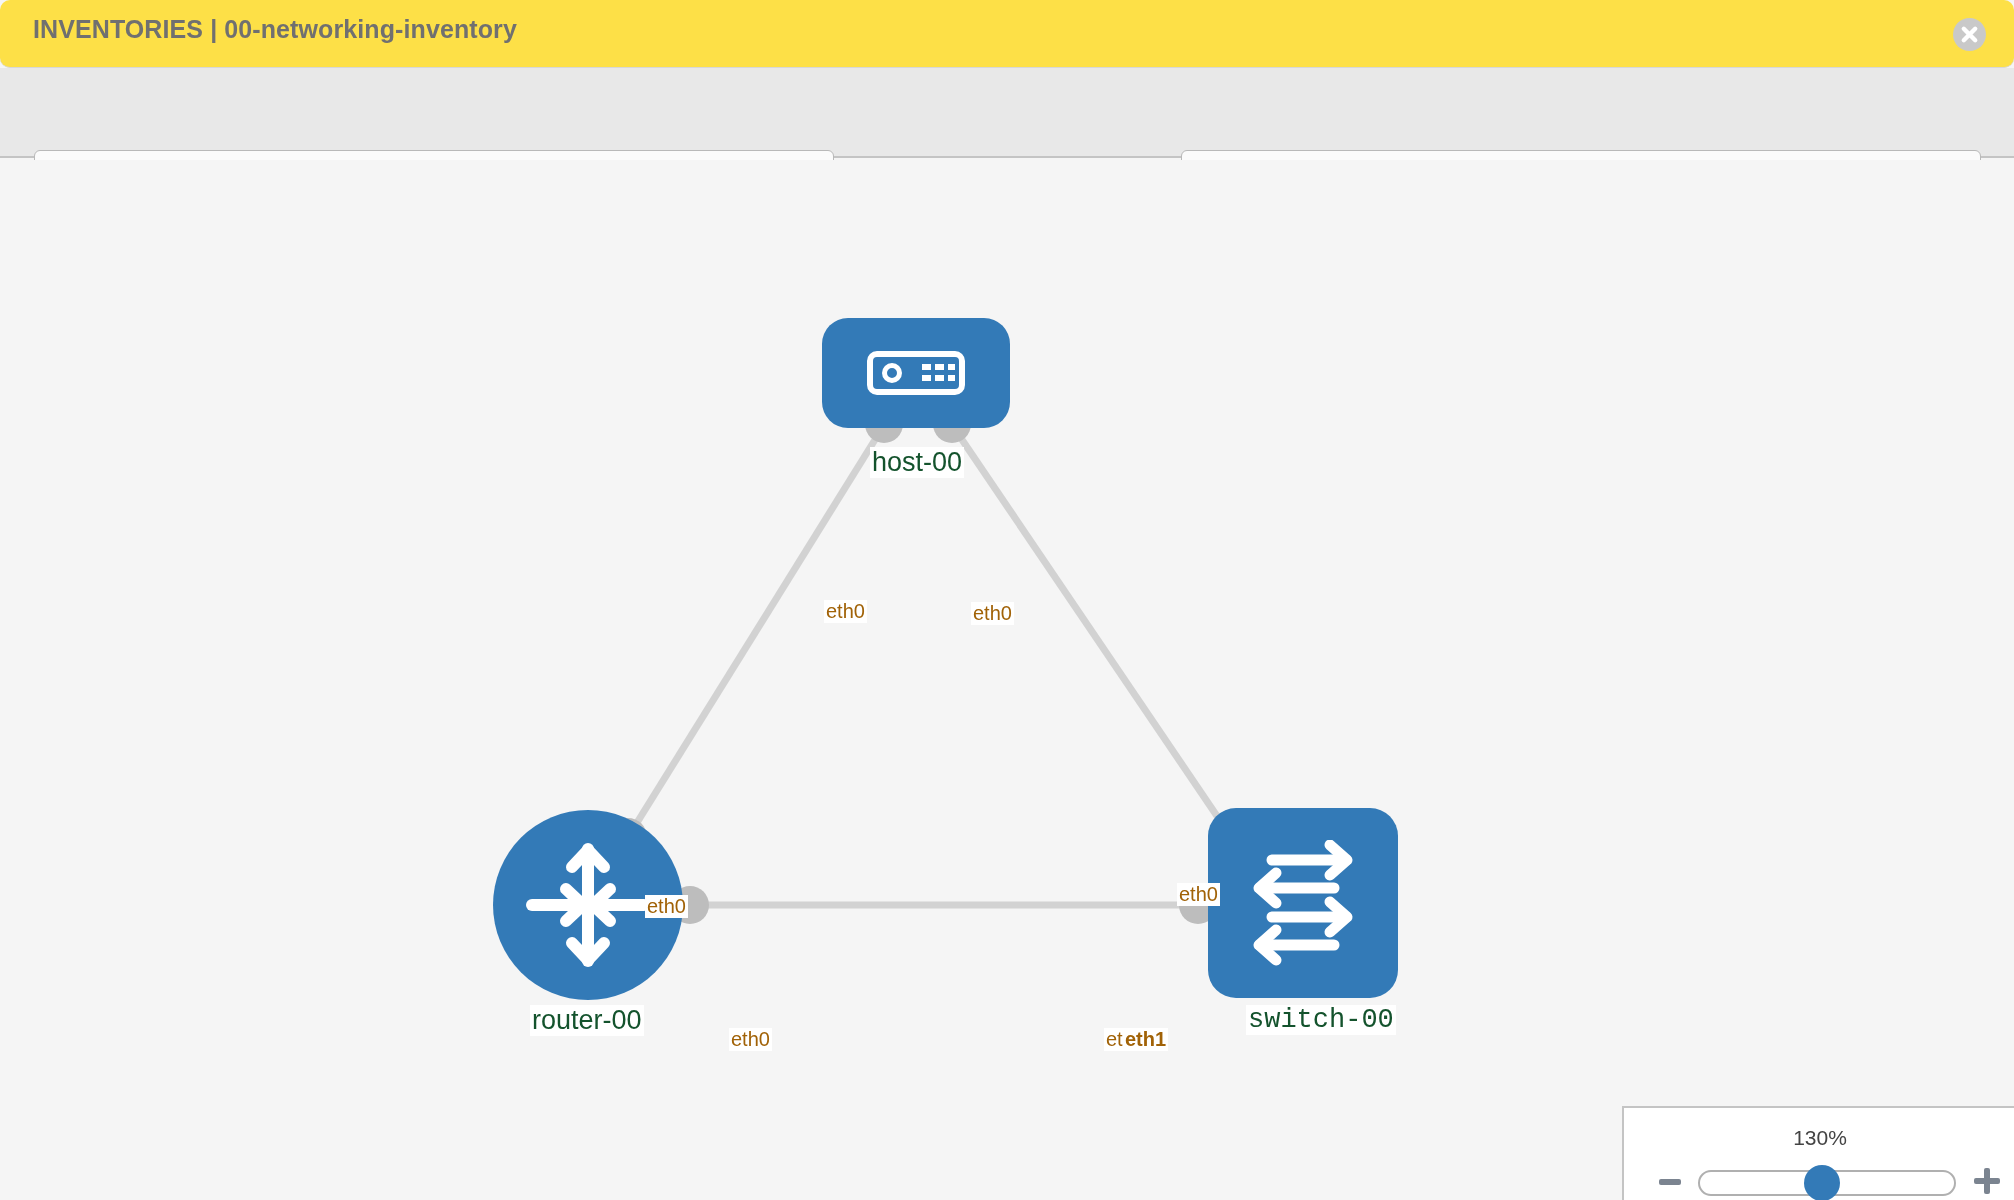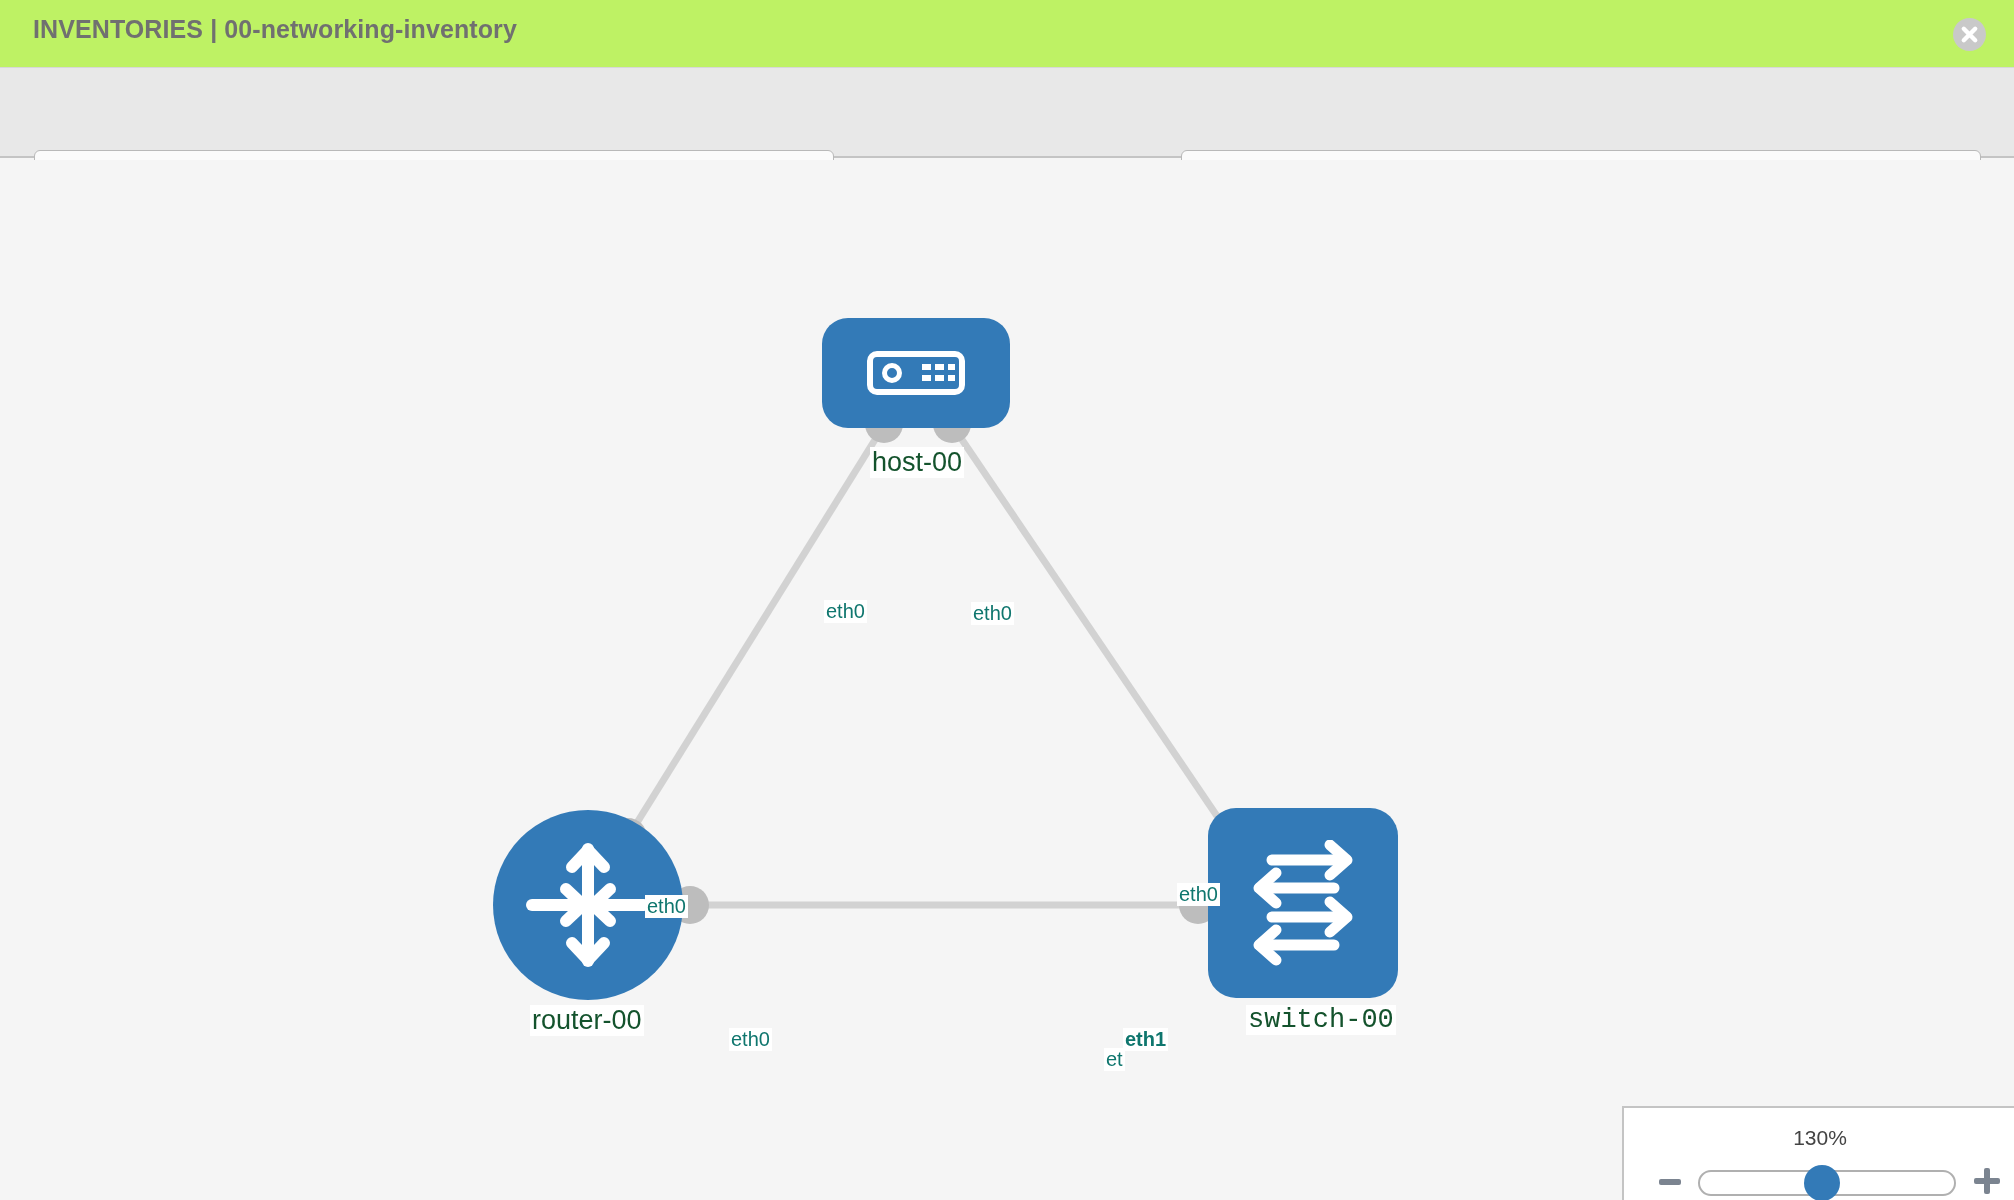--- a/index.html
+++ b/index.html
@@ -9,22 +9,23 @@
     overflow: hidden;
     background: #f5f5f5;
     font-family: "Liberation Sans", sans-serif;
   }
 
   
   #header {
     position: absolute;
     left: 0; top: 0;
     width: 2014px; height: 68px;
-    background: #bef264;
+    background: #fde047;
     border-bottom: 1px solid #d7d7d7;
+    border-radius: 10px;
   }
   #page-title {
     position: absolute;
     left: 33px; top: 15px;
     font-size: 25px;
     font-weight: bold;
     color: #707070;
     letter-spacing: 0.1px;
     white-space: nowrap;
   }
@@ -112,21 +113,21 @@
     padding: 0 2px;
     pointer-events: none;
   }
   #label-host   { left: 870px;  top: 287px; }
   #label-router { left: 530px;  top: 845px; }
   #label-switch { left: 1246px; top: 845px; font-family: Liberation Mono, monospace; }
 
   .edge-label {
     position: absolute;
     font-size: 20px;
-    color: #0f766e;
+    color: #a16207;
     background: #ffffff;
     white-space: nowrap;
     padding: 0 2px;
     pointer-events: none;
   }
 </style>
 </head>
 <body>
 
 <div id="header">
@@ -237,21 +238,21 @@
 
   <div class="node-label" id="label-host">host-00</div>
   <div class="node-label" id="label-router">router-00</div>
   <div class="node-label" id="label-switch">switch-00</div>
 
   <div class="edge-label" style="left:824px;  top:440px;">eth0</div>
   <div class="edge-label" style="left:971px;  top:442px;">eth0</div>
   <div class="edge-label" style="left:645px;  top:735px;">eth0</div>
   <div class="edge-label" style="left:1177px; top:723px;">eth0</div>
   <div class="edge-label" style="left:729px;  top:868px;">eth0</div>
-  <div class="edge-label" style="left:1104px; top:888px;">et</div>
+  <div class="edge-label" style="left:1104px; top:868px;">et</div>
   <div class="edge-label" style="left:1123px; top:868px;font-weight:bold;">eth1</div>
 
 </div>
 
 <div id="zoom-control" style="position:absolute; left:1622px; top:1106px; width:392px; height:118px; background:#ffffff; border-left:2px solid #c4c4c4; border-top:2px solid #c4c4c4;">
 
   <div style="position:absolute; left:0; top:18px; width:392px; text-align:center; font-size:21px; color:#444;">130%</div>
 
   <div style="position:absolute; left:32px; top:60px; width:28px; height:28px; cursor:pointer;">
     <svg width="28" height="28" viewBox="0 0 28 28">

